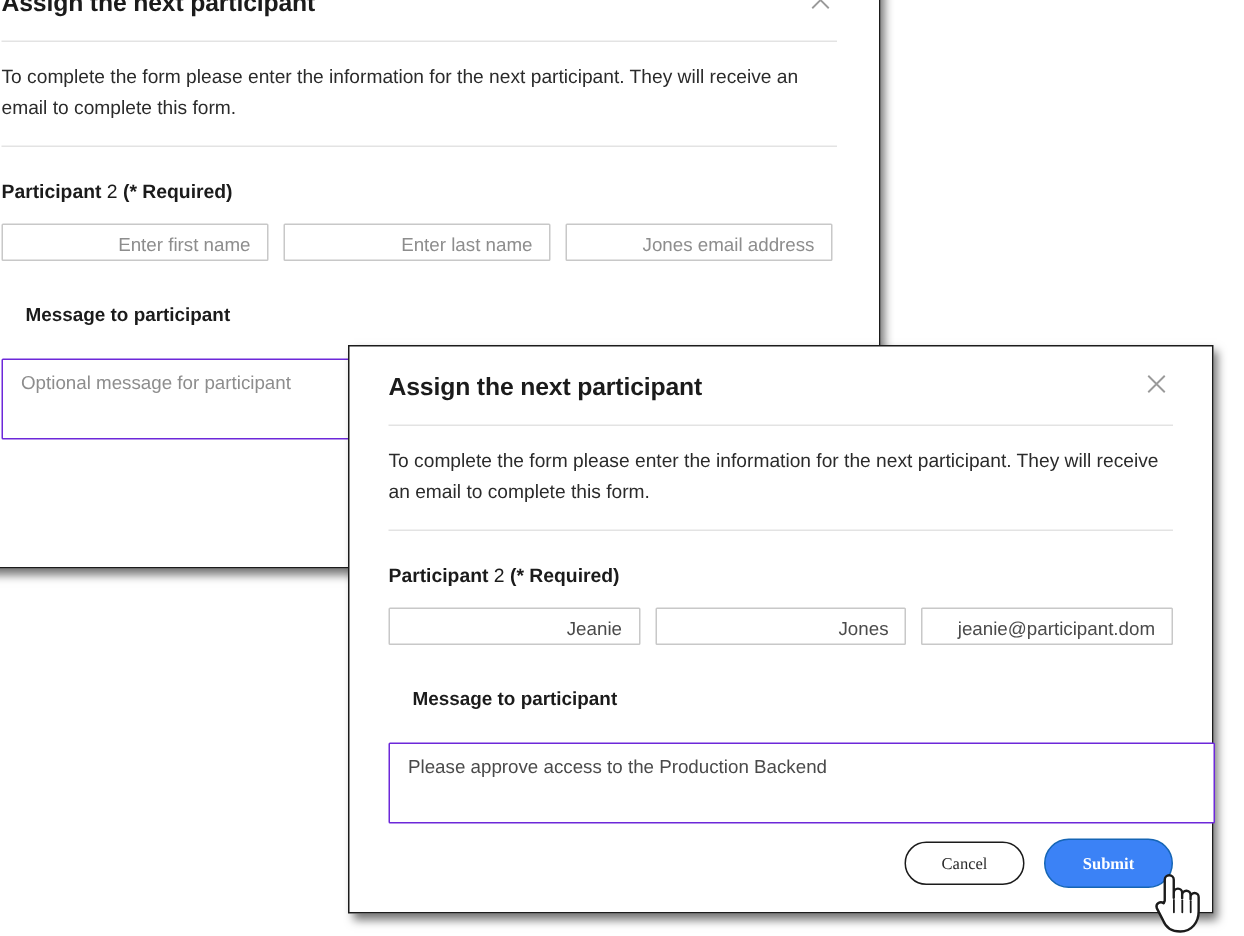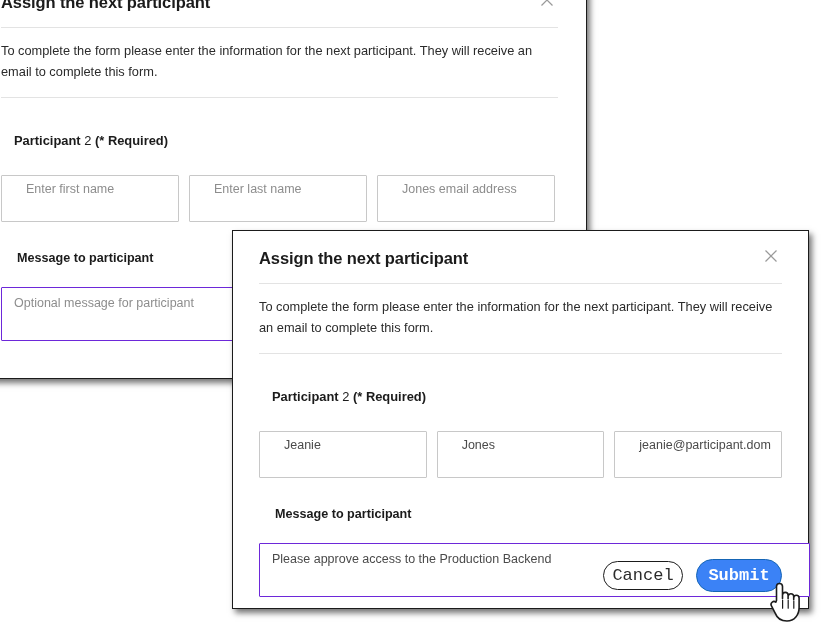--- a/index.html
+++ b/index.html
@@ -82,44 +82,45 @@
     line-height: 1.62;
     margin: 0;
     padding: 13px 0 15px 0;
     max-width: 548px;
   }
 
   .section-title {
     font-size: 12.9px;
     color: #1b1b1b;
     font-weight: bold;
-    margin: 13px;
+    margin: 0;
     padding: 22px 0 14px 0;
   }
   .section-title .regular { font-weight: normal; }
 
   
   .field-row {
     display: flex;
     gap: 10px;
   }
   .text-input {
     box-sizing: border-box;
-    height: 47px;
+    height: 25px;
     border: 1px solid #c8c8c8;
     background: #ffffff;
     font-family: "Liberation Sans", sans-serif;
     font-size: 12.5px;
     color: #4a4a4a;
-    padding: 0 24px;
+    padding: 0 11px;
     line-height: 27px;
     border-radius: 1px;
     outline: none;
     overflow: hidden;
     white-space: nowrap;
+    text-align: right;
   }
   .text-input.placeholder { color: #8d8d8d; }
 
   .msg-label {
     font-size: 12.6px;
     font-weight: bold;
     color: #1b1b1b;
     margin: 16px;
     padding: 13px 0 6px 0;
   }
@@ -145,22 +146,22 @@
   
   .dlg-footer {
     position: absolute;
     right: 10px;
     bottom: 16px;
     display: flex;
     align-items: center;
     gap: 13px;
   }
   .btn {
-    font-family: Liberation Mono, monospace;
-    font-size: 17px;
+    font-family: Liberation Serif, serif;
+    font-size: 11px;
     border-radius: 40px;
     cursor: pointer;
     box-sizing: border-box;
     display: flex;
     align-items: center;
     justify-content: center;
   }
   .btn-secondary {
     width: 80px;
     height: 29px;

